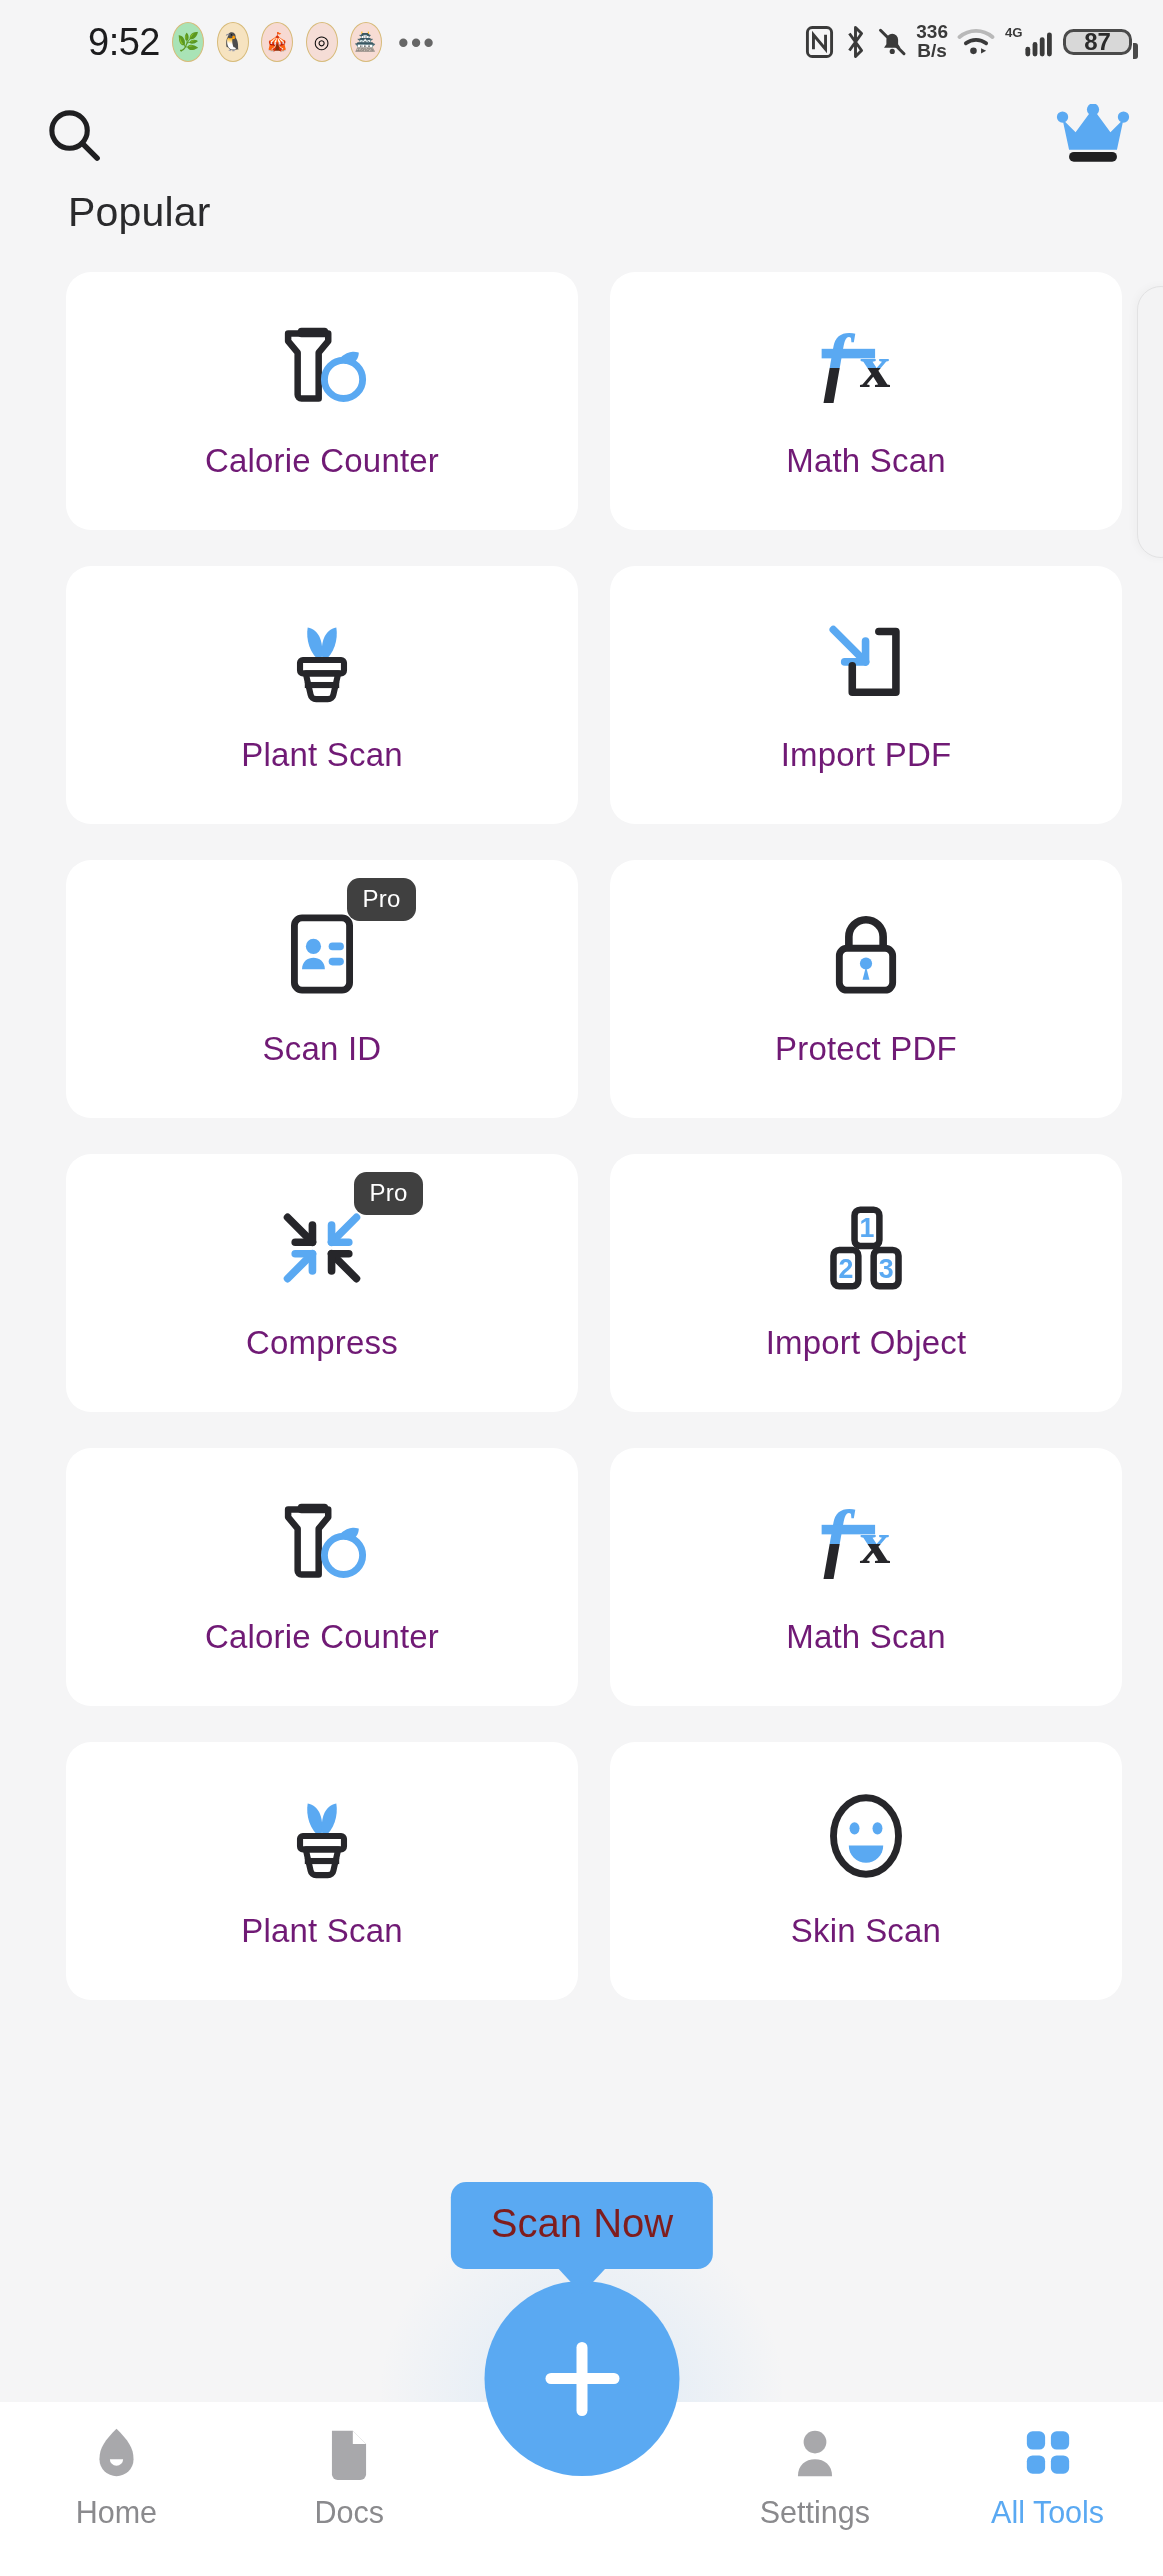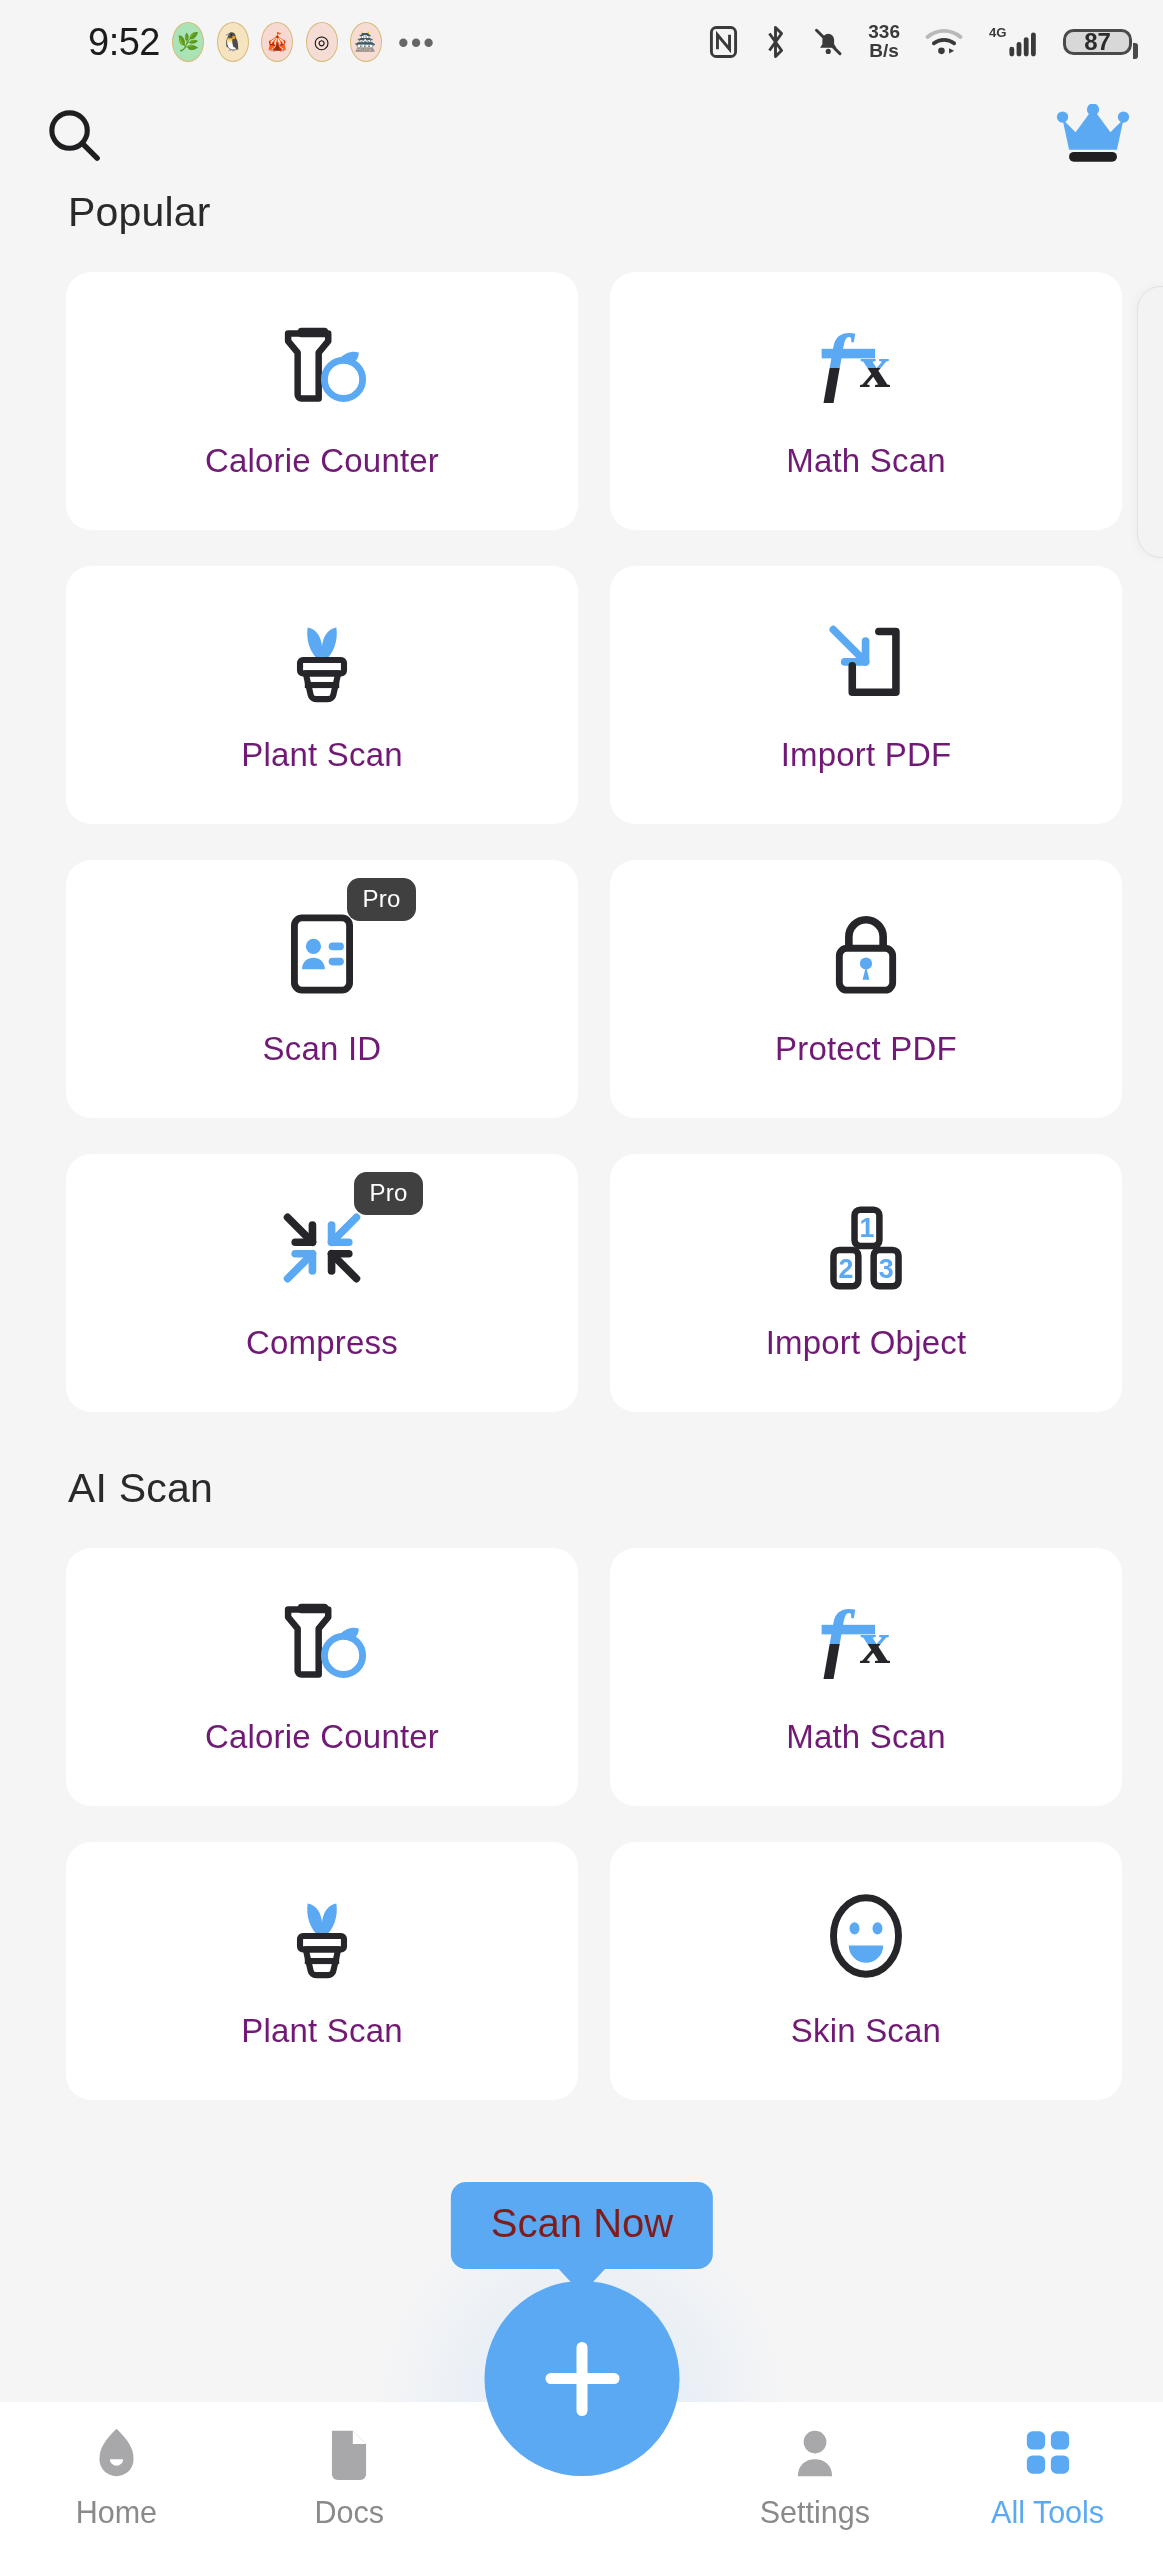--- a/index.html
+++ b/index.html
@@ -26,21 +26,21 @@
     display: flex; align-items: center; justify-content: center;
     font-size: 18px; line-height: 1; overflow: hidden;
   }
   .ai1 { background: #a9e3b6; }
   .ai2 { background: #f6e3c0; }
   .ai3 { background: #f7d9d2; }
   .ai4 { background: #f5ddd6; }
   .ai5 { background: #f7dcd4; }
   .sb-dots { font-size: 30.5px; color: #666; letter-spacing: 1.9px; line-height: 0.4; margin-left: 3.8px; }
 
-  .sb-right { display: flex; align-items: center; gap: 25px; }
+  .sb-right { display: flex; align-items: center; gap: 9px; }
   .sb-ico { display: flex; align-items: center; }
   .sb-speed {
     font-size: 19px; line-height: 0.98; color: #3a3a3a; font-weight: 600;
     text-align: center;
   }
   .battery {
     width: 69px; height: 26px; border: 3.3px solid #4a4a4a; border-radius: 10.5px;
     display: flex; align-items: center; justify-content: center;
     background: #d8d8d8; position: relative;
   }
@@ -344,21 +344,20 @@
             <rect x="6" y="24" width="13" height="19" rx="3" fill="none" stroke="#26262a" stroke-width="3.4"></rect>
             <text x="12.5" y="38.5" text-anchor="middle" font-size="14" font-weight="700" font-family="Liberation Sans, sans-serif" fill="#5aa9f2">2</text>
             <rect x="27" y="24" width="13" height="19" rx="3" fill="none" stroke="#26262a" stroke-width="3.4"></rect>
             <text x="33.5" y="38.5" text-anchor="middle" font-size="14" font-weight="700" font-family="Liberation Sans, sans-serif" fill="#5aa9f2">3</text>
           </svg>
         </div>
         <div class="card-label">Import Object</div>
       </div>
     </div>
 
-    <div class="section-title" style="margin-top:53px">AI Scan</div>
     <div class="grid">
 
       <div class="card">
         <div class="card-icon">
           <svg width="107" height="88" viewBox="0 0 56 46">
             <path d="M17 6h14v4l-5 6v24H17 a2 2 0 0 1-2-2V16l-5-6V6h7z" fill="none" stroke="#26262a" stroke-width="3.4" stroke-linejoin="round"></path>
             <rect x="15" y="3" width="16" height="5" rx="2" fill="#26262a"></rect>
             <circle cx="39" cy="30" r="10" fill="none" stroke="#5aa9f2" stroke-width="3.6"></circle>
             <path d="M38 18c5-4 9-2 9-2 0 0 0 6-6 6-2 0-3-2-3-4z" fill="#5aa9f2"></path>
           </svg>

